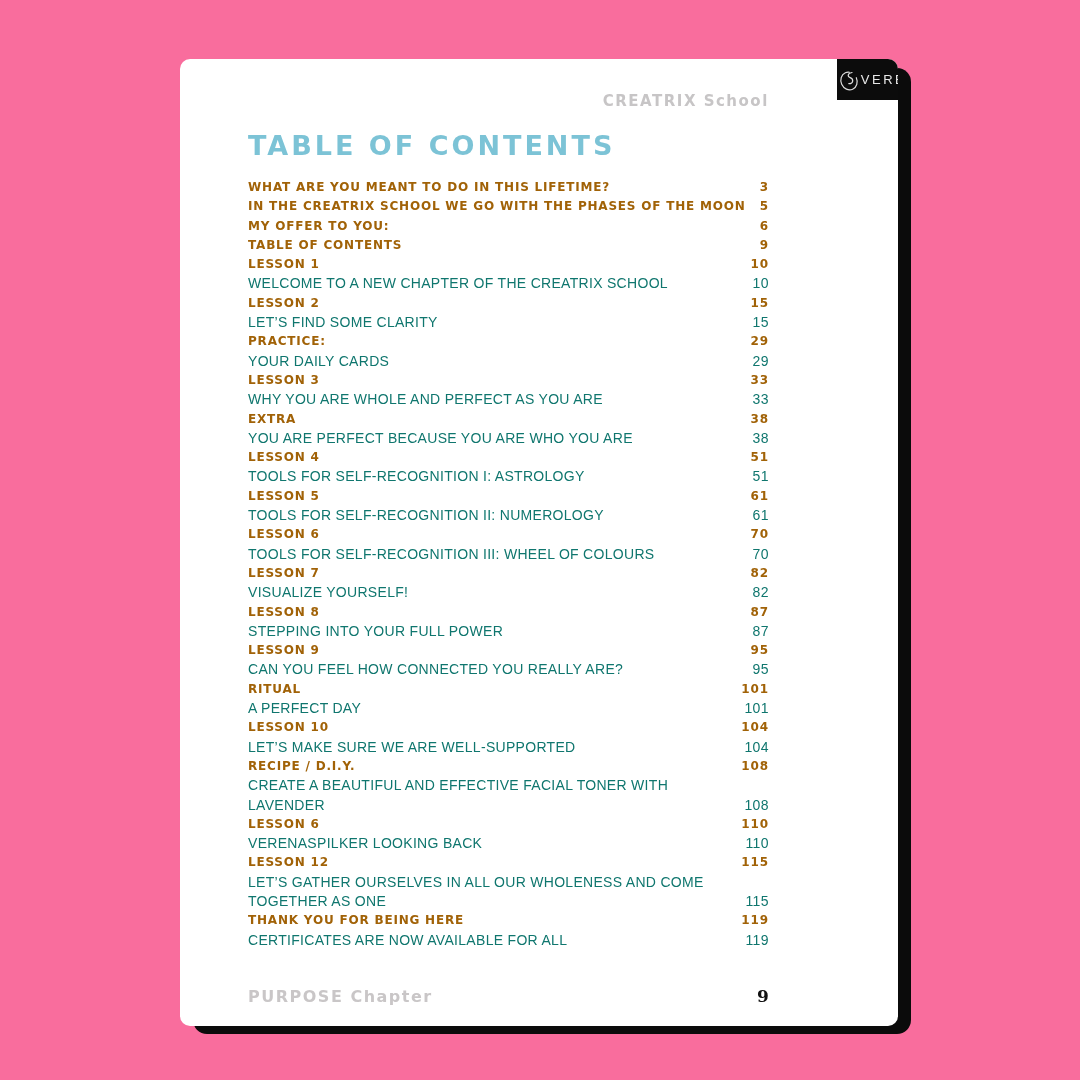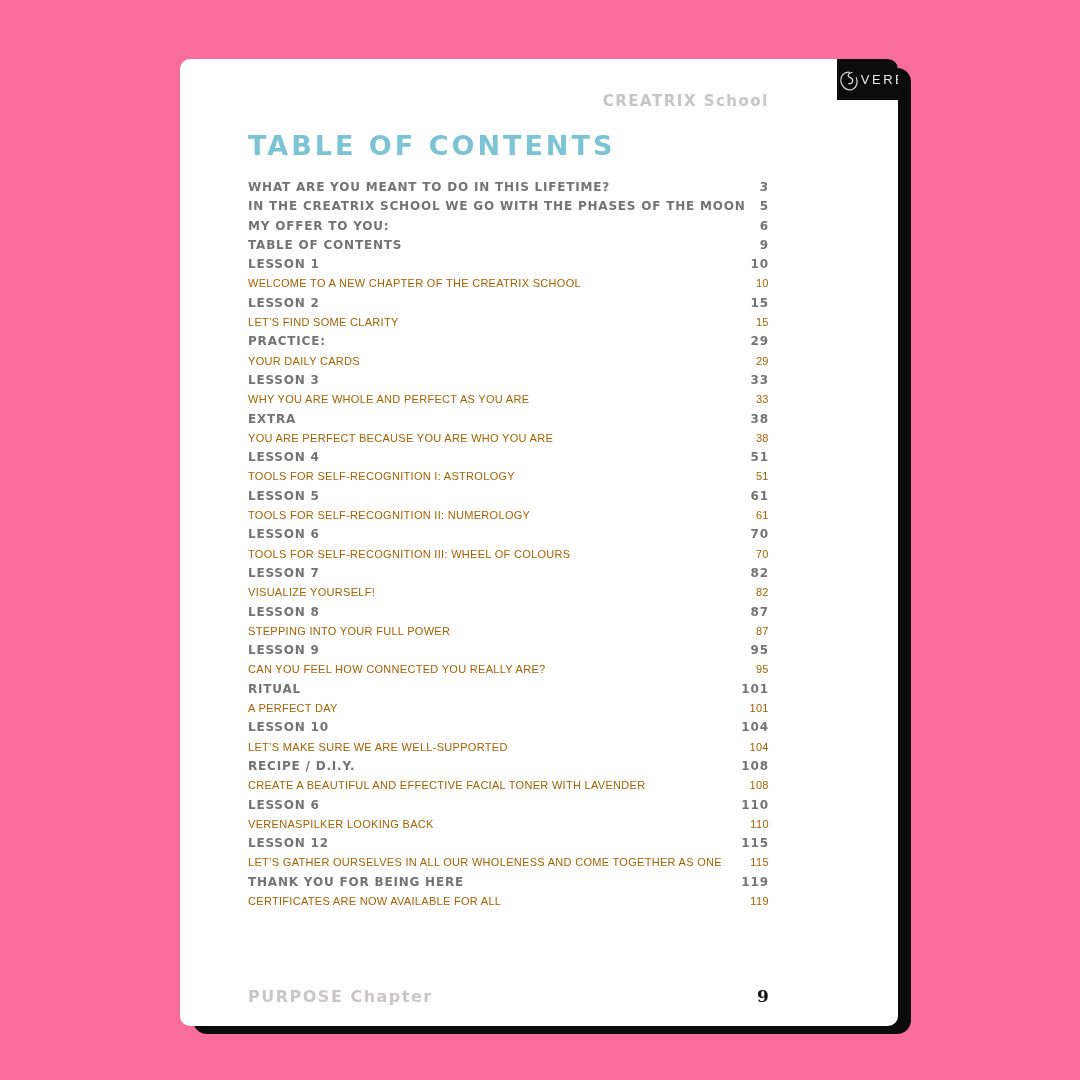--- a/index.html
+++ b/index.html
@@ -33,25 +33,25 @@
     margin-top:20px;font-size:27px;letter-spacing:3px;color:#7CC3D6;
   }
 
   .toc{margin-top:17px;}
   .toc-row{
     display:flex;justify-content:space-between;align-items:flex-end;
     line-height:19.3px;
   }
   .toc-label,.toc-page{
     font-family:"DejaVu Sans", sans-serif;font-weight:bold;
-    font-size:12px;letter-spacing:0.8px;color:#737373;white-space:nowrap;
+    font-size:12px;letter-spacing:0.8px;color:#a16207;white-space:nowrap;
   }
   .toc-label{padding-right:14px;overflow:hidden;}
   .toc-title,.toc-page-dark{
-    font-size:11px;letter-spacing:0.3px;color:#a16207;
+    font-size:14px;letter-spacing:0.3px;color:#0f766e;
   }
   .toc-title{padding-right:20px;}
   .toc-page,.toc-page-dark{flex-shrink:0;}
 
   .page-footer{
     margin-top:auto;display:flex;justify-content:space-between;align-items:center;
     padding-bottom:6px;
     gap:28px;
   }
   .footer-chapter{font-size:16px;letter-spacing:1.5px;color:#c9c6c7;}

